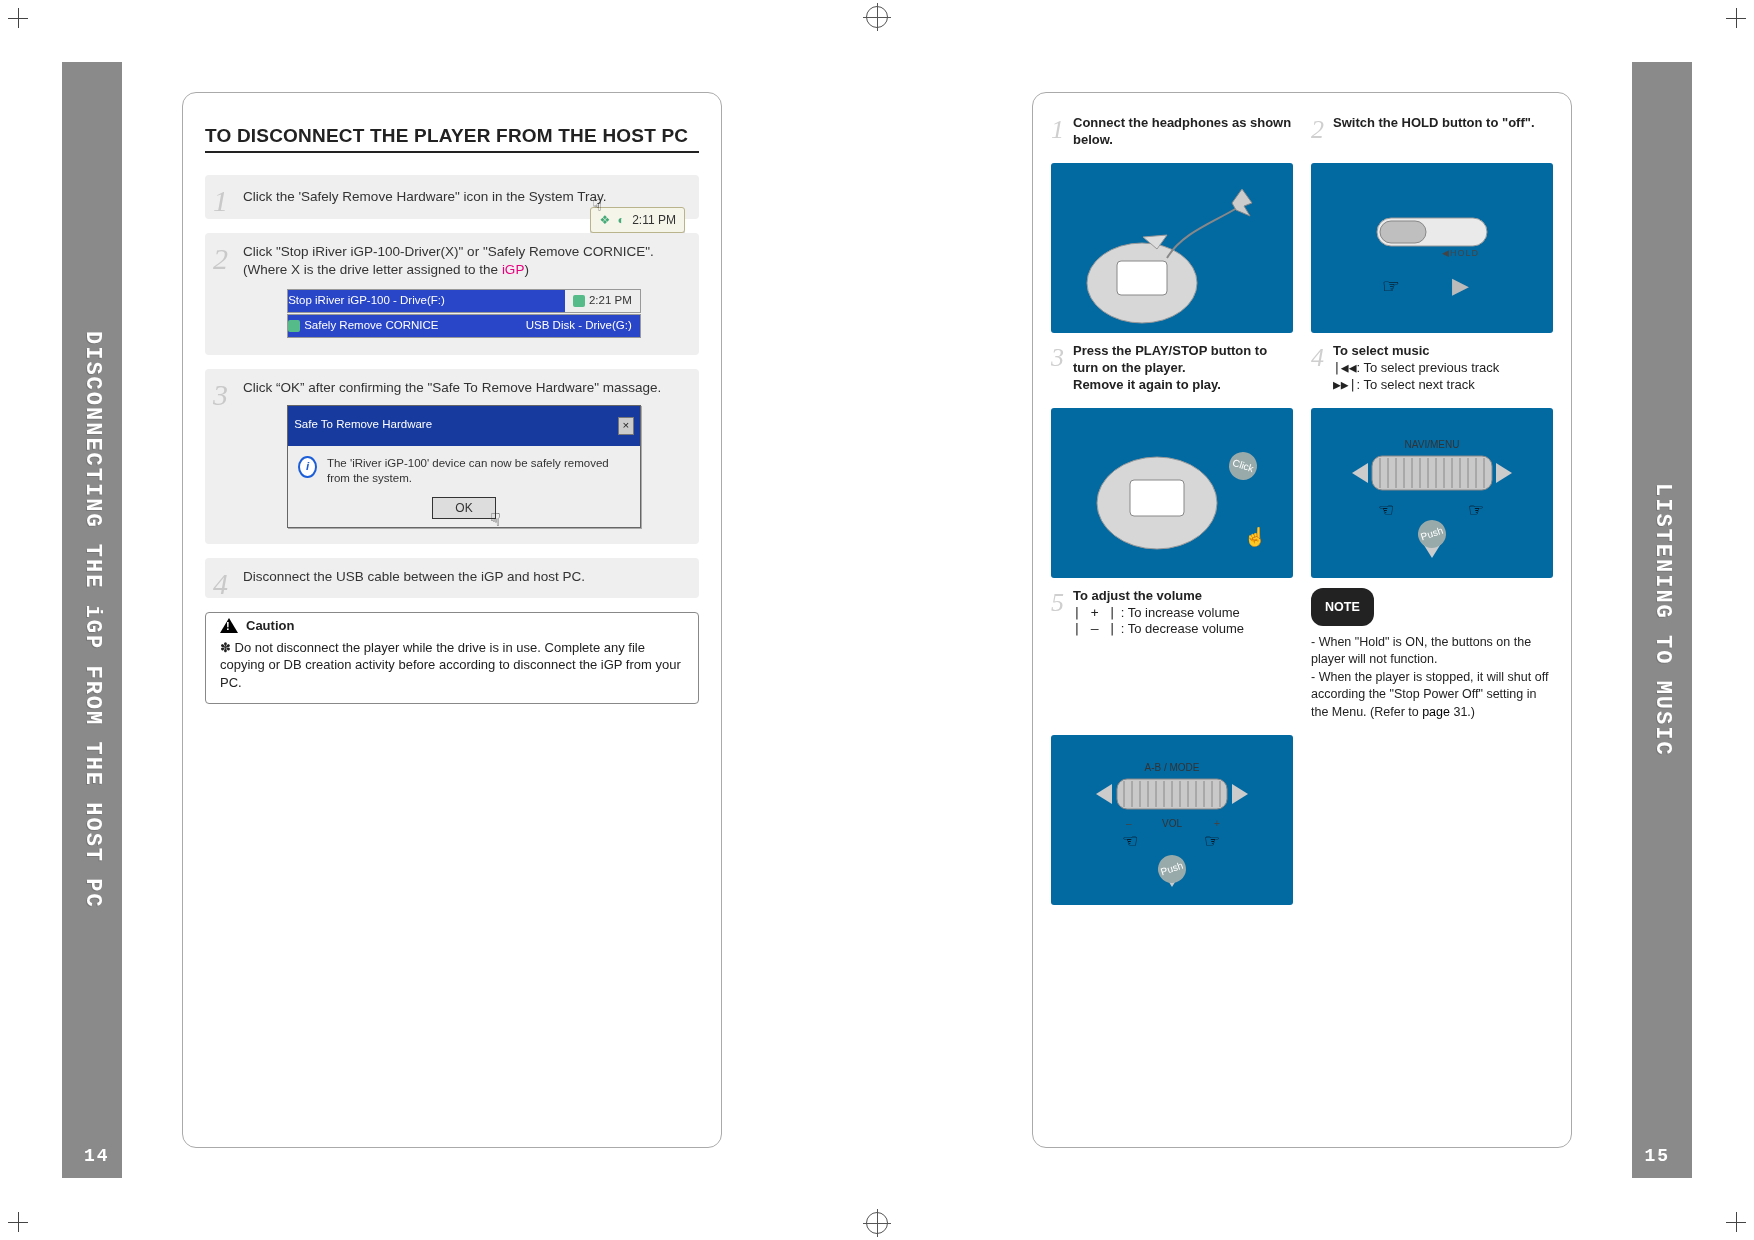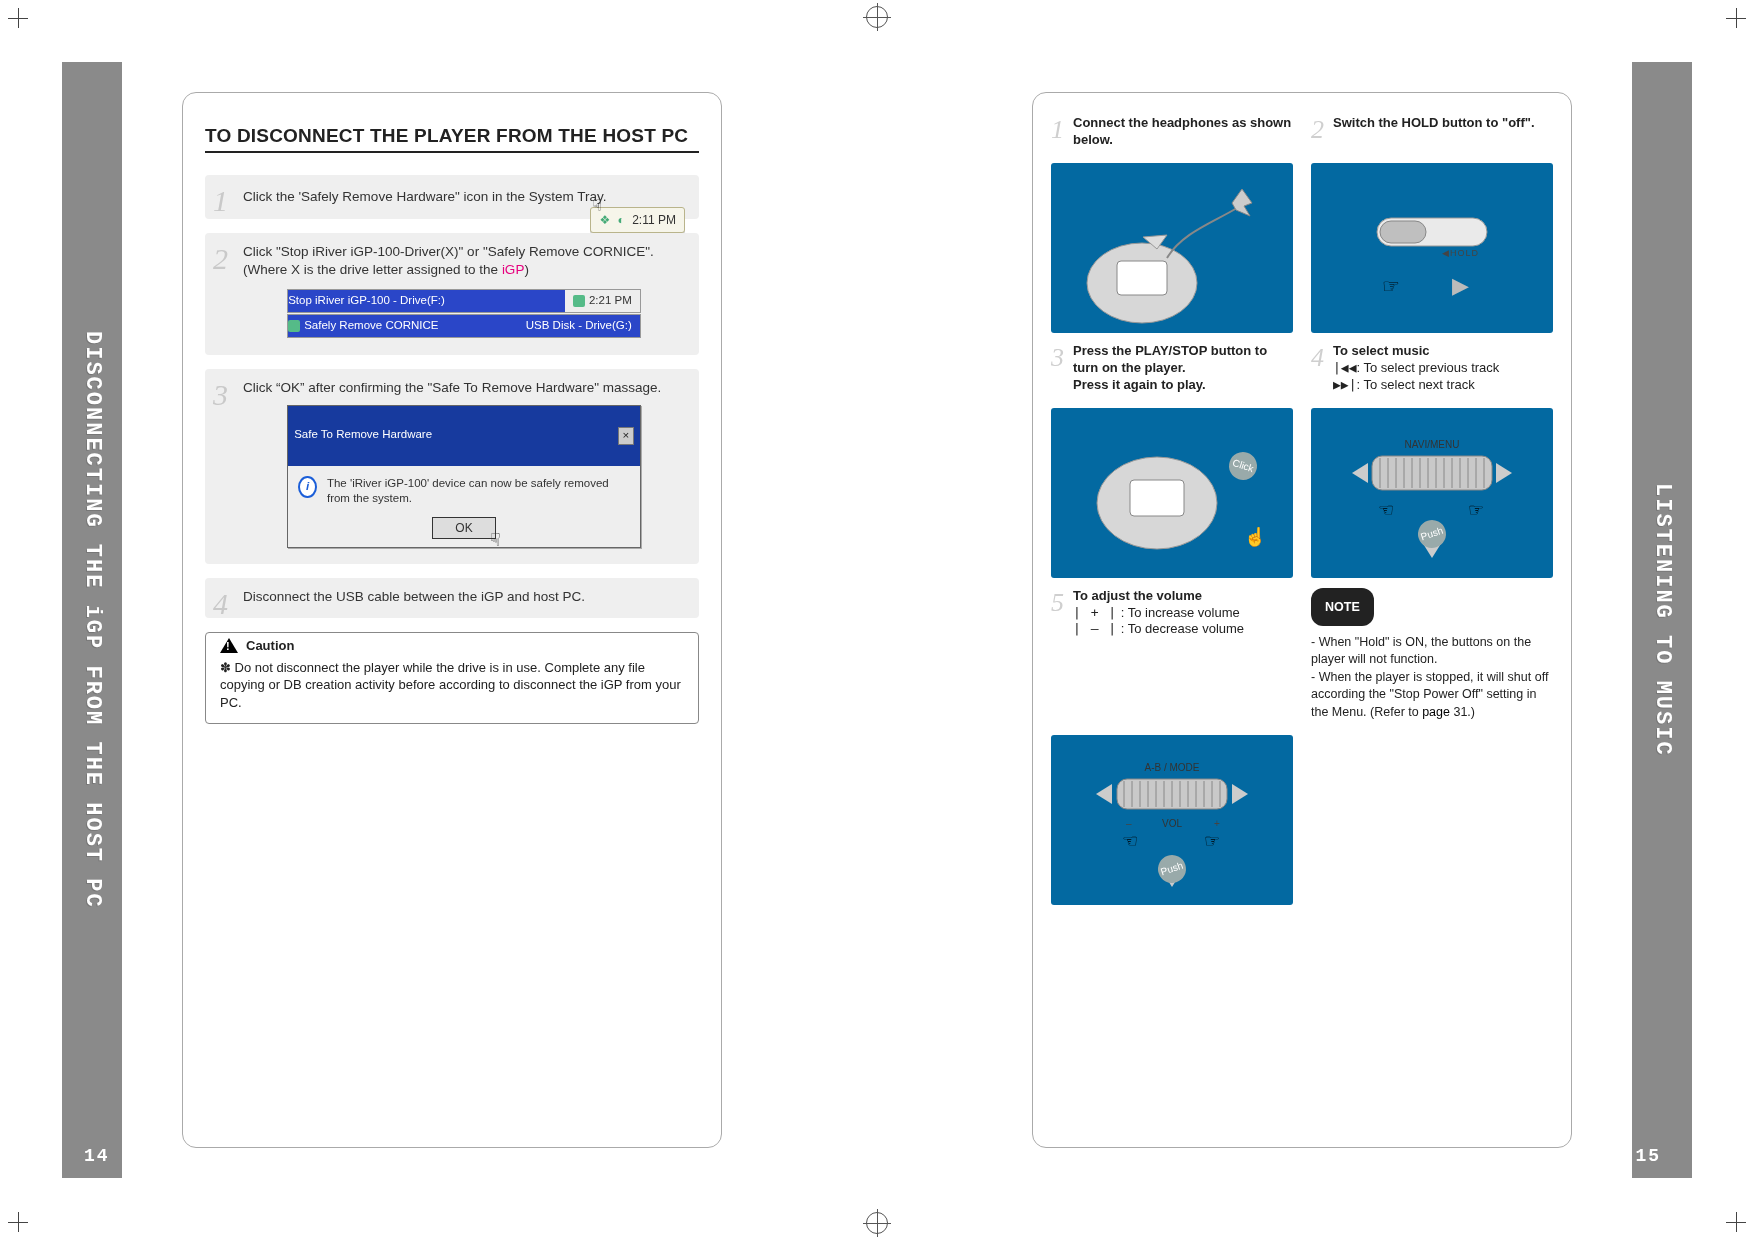--- a/index.html
+++ b/index.html
@@ -50,21 +50,21 @@
     writing-mode: vertical-rl; text-orientation: mixed;
     font-size: 22px; white-space: nowrap;
     text-shadow: 1px 1px 0 #777;
   }
   .side-tab.left .vlabel { transform: none; }
 
   .page-num {
     position:absolute; bottom: 12px; color:#fff; font-weight:bold; font-size:18px;
   }
   .page-num.left { left: 22px; }
-  .page-num.right { right: 31px; }
+  .page-num.right { right: 22px; }
 
   .panel {
     position:absolute; border:1.5px solid #aaa; border-radius:14px;
     background:#fff;
   }
   .panel.left { left: 120px; top: 30px; width: 540px; bottom: 30px; padding: 26px 22px; }
   .panel.right { right: 120px; top: 30px; width: 540px; bottom: 30px; padding: 22px 18px; }
 
   .panel-title {
     font-size: 19px; font-weight: bold; color:#222; margin: 6px 0 4px 0;
@@ -106,21 +106,21 @@
   .mock-menu .row1 .tail { margin-left:auto; background:#eee; color:#333; padding:0 8px; height:100%; display:flex; align-items:center; gap:4px;}
   .mock-menu .row2 { background:#2a46c8; color:#fff; }
   .mock-menu .row2 .tail { margin-left:auto; background:#2a46c8; color:#fff; padding:0 8px; }
   .mock-menu .cell { padding:0 0; display:flex; align-items:center; gap:4px;}
   .mock-menu .gico { display:inline-block; width:12px; height:12px; background:#5b8; border-radius:2px; }
 
   .mock-dialog {
     margin:8px auto 0 auto; width:80%; border:1px solid #666; background:#eee; font-size:11.5px;
     box-shadow:1px 1px 0 #aaa;
   }
-  .mock-dialog .titlebar { background:#173a9e; color:#fff; padding:21px 6px; display:flex; }
+  .mock-dialog .titlebar { background:#173a9e; color:#fff; padding:11px 6px; display:flex; }
   .mock-dialog .titlebar .x { margin-left:auto; background:#ccc; color:#222; width:16px; text-align:center; border:1px solid #777;}
   .mock-dialog .body { padding:10px; display:flex; gap:10px; align-items:flex-start; }
   .mock-dialog .info-ico {
     width:22px; height:22px; border-radius:50%; background:#fff; color:#1b5ed8; font-weight:bold;
     display:flex; align-items:center; justify-content:center; border:2px solid #1b5ed8; font-style:italic;
   }
   .mock-dialog .btns { text-align:center; padding-bottom:8px; }
   .mock-dialog .ok { display:inline-block; border:1.5px solid #333; padding:2px 22px; background:#ddd; font-size:12px; position:relative;}
   .mock-dialog .ok::after{content:"☟"; position:absolute; right:-6px; bottom:-14px; font-size:18px;}
 
@@ -298,21 +298,21 @@
             <rect x="58" y="58" width="46" height="22" rx="11" fill="#bfbfbf" stroke="#888"></rect>
             <text x="120" y="93" class="hold-lbl" fill="#444">◀HOLD</text>
             <text x="60" y="130" font-size="20">☞</text>
             <text x="130" y="130" font-size="22" fill="#bbb">▶</text>
           </svg>
         </div>
 
         <div class="rstep">
           <span class="num">3</span>
           <span class="head">Press the PLAY/STOP button to turn on the player.</span><br>
-          <span class="head">Press it again to play.</span>
+          <span class="head">Remove it again to play.</span>
         </div>
         <div class="rstep">
           <span class="num">4</span>
           <span class="head">To select music</span><br>
           <span class="sub"><span class="kbd trk-prev"></span><span>: To select previous track</span></span><br>
           <span class="sub"><span class="kbd trk-next"></span><span>: To select next track</span></span>
         </div>
 
         <div class="illus">
           <svg viewBox="0 0 220 170">

